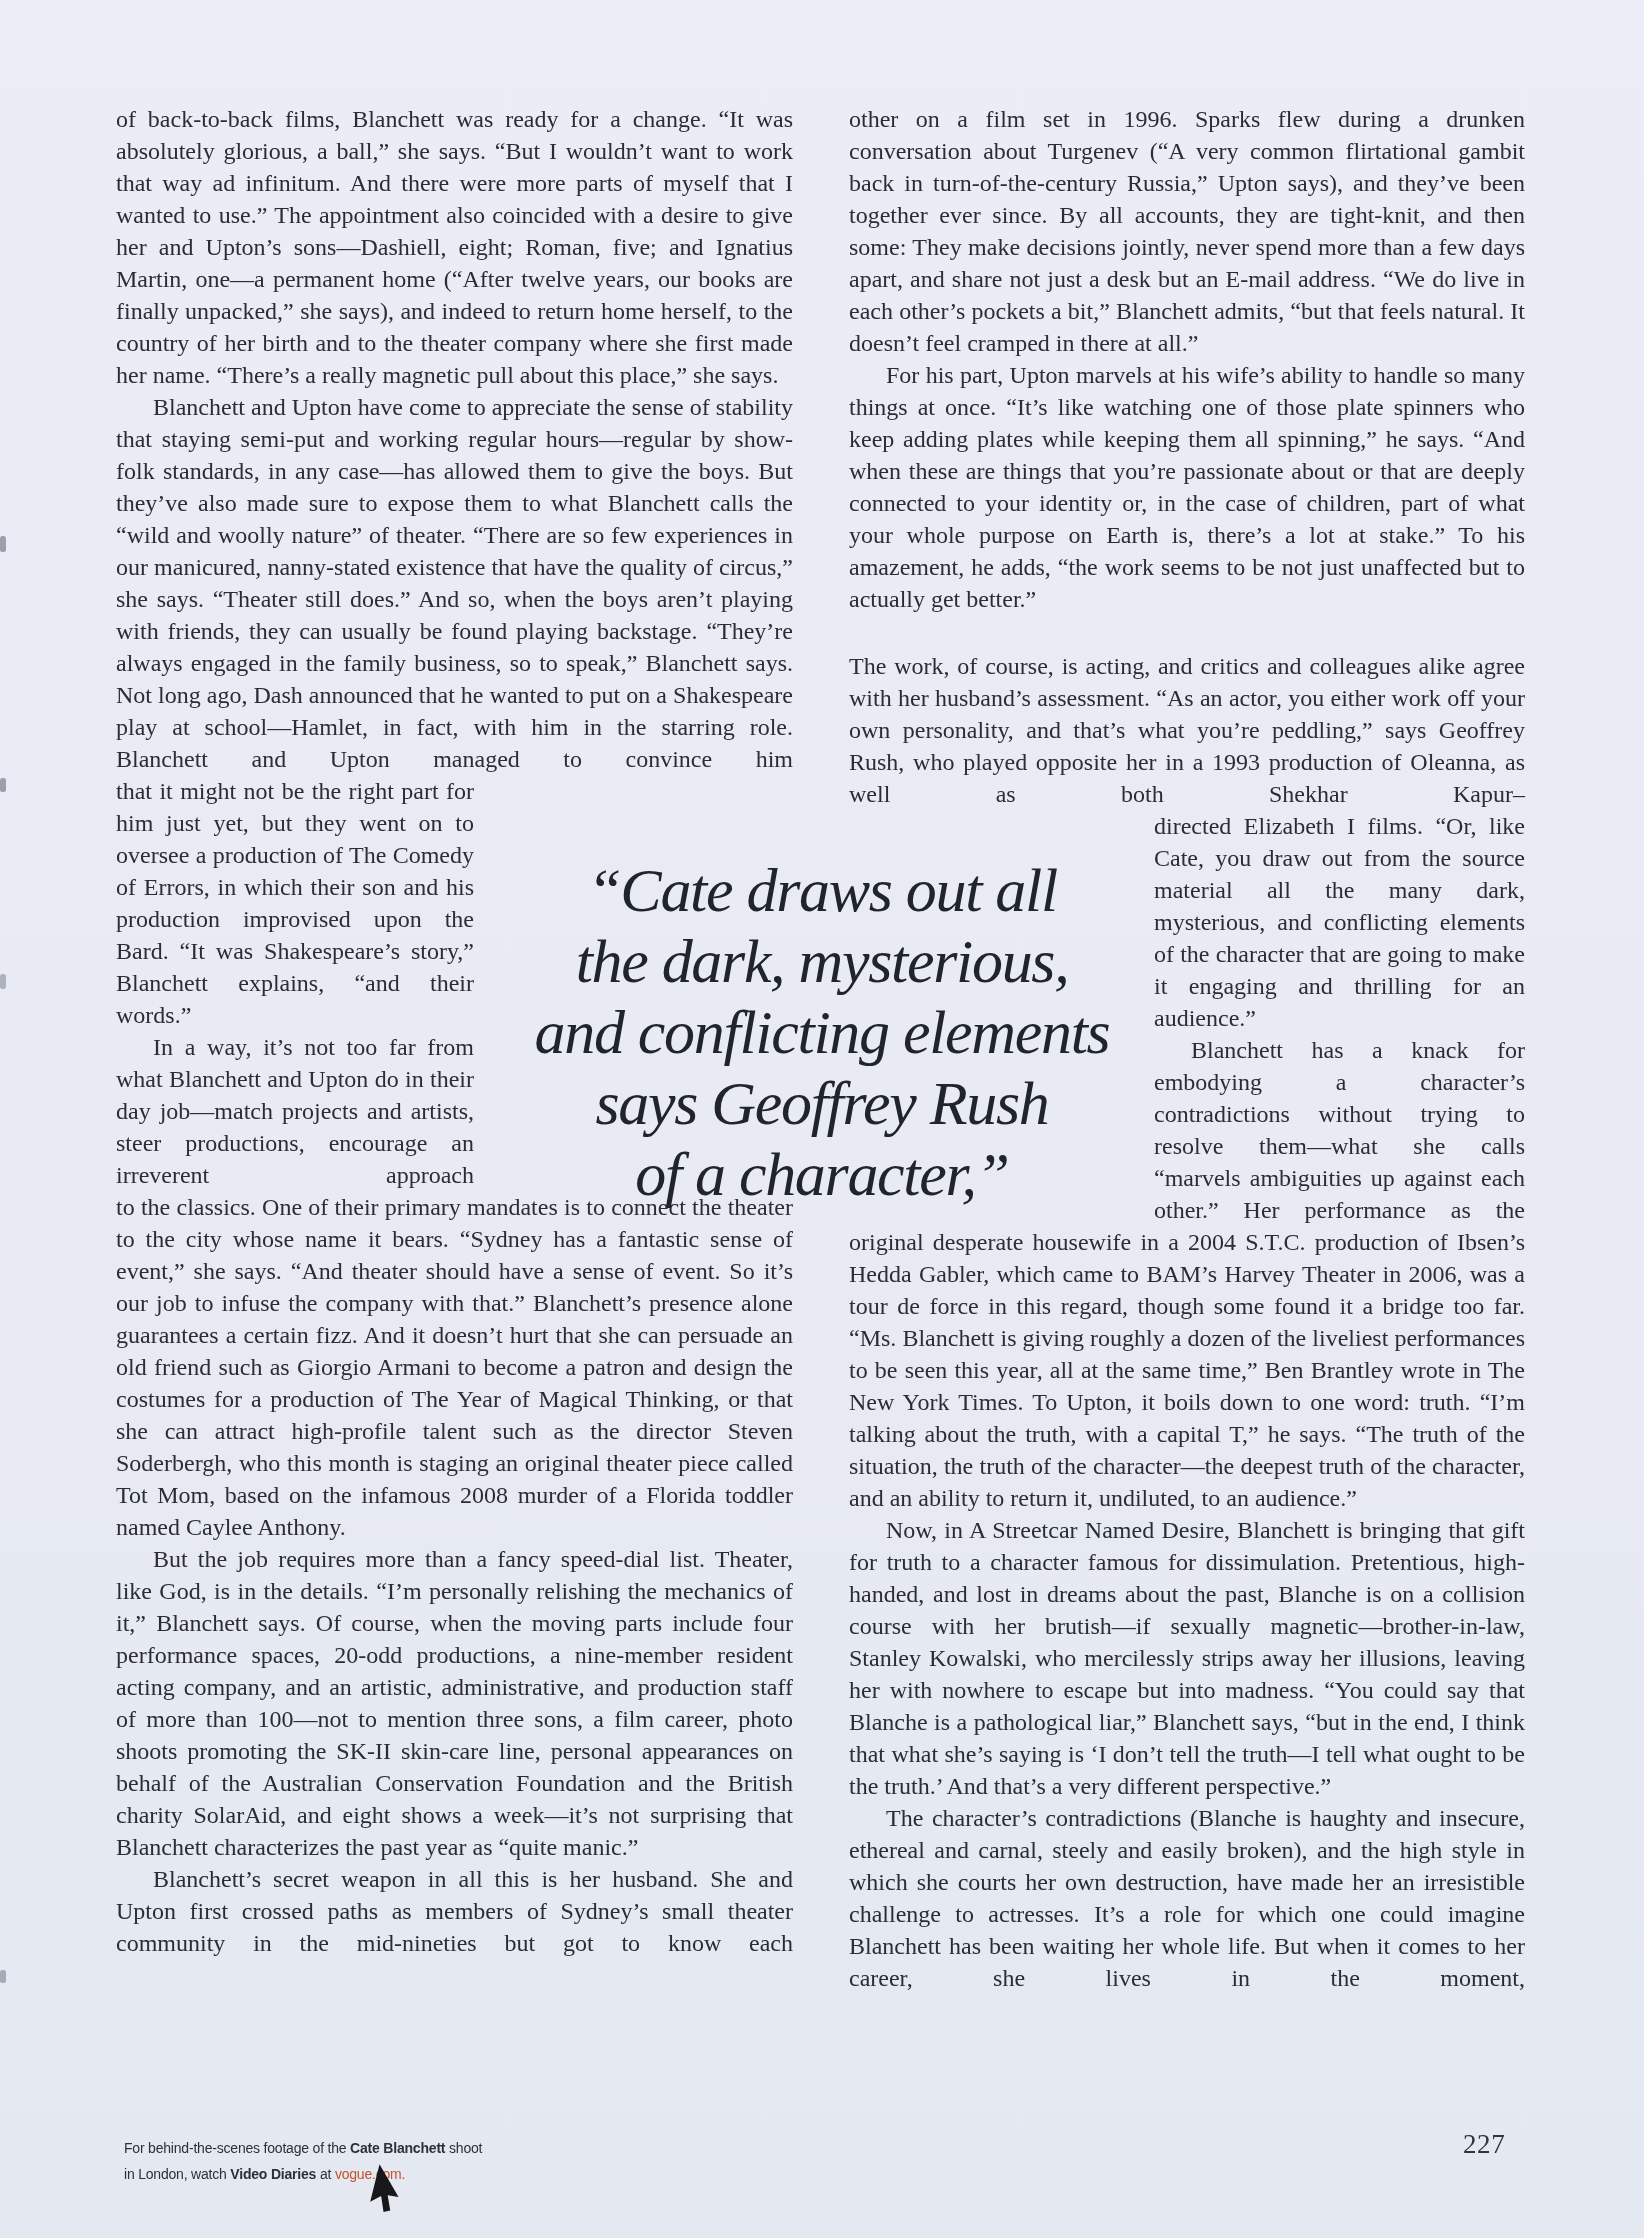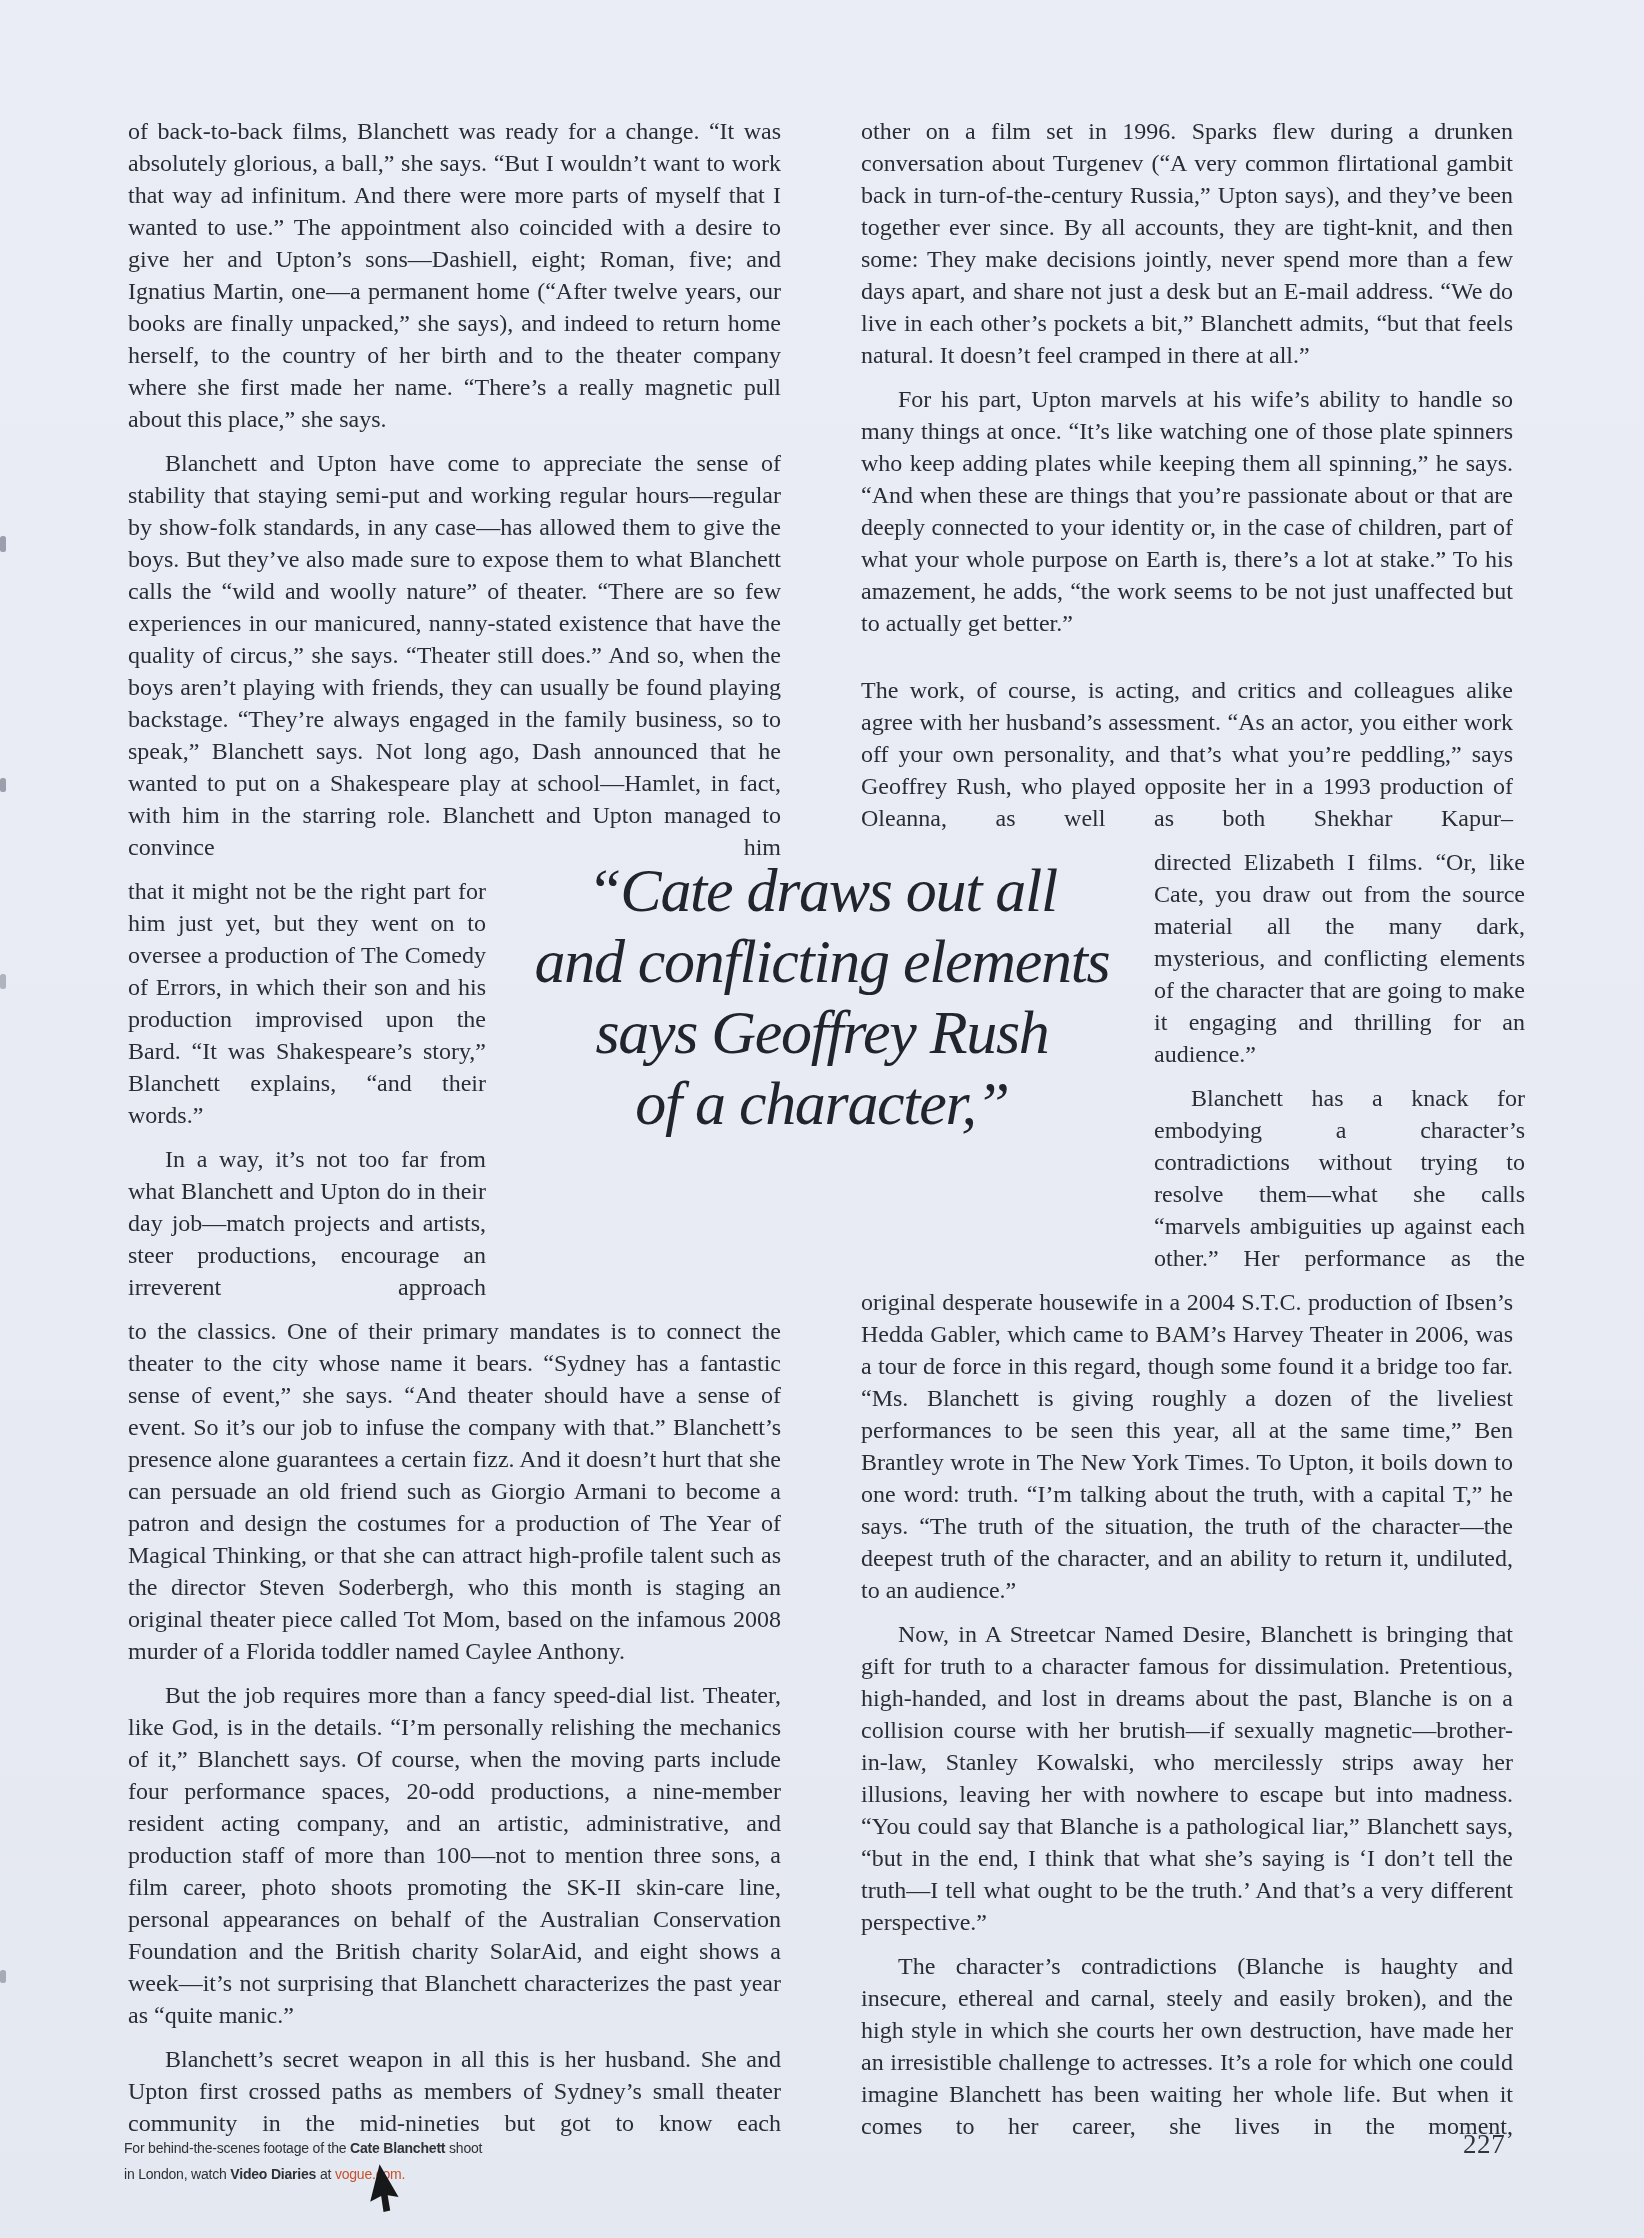--- a/index.html
+++ b/index.html
@@ -10,21 +10,21 @@
   }
   .page{position:absolute;inset:0;}
   
   .col{
     position:absolute;top:103px;width:677px;
     font-size:24px;line-height:32px;color:#2a2d34;
     text-align:justify;hyphens:auto;-webkit-hyphens:auto;
   }
   #col-left{left:116px;}
   #col-right{left:849px;width:676px;}
-  p.block{margin:12px;padding:0;}
+  p.block{margin:0;padding:0;}
   p.indent{text-indent:37px;}
   p.cont{text-align-last:justify;}
   p.gap{margin-top:35px;}
   #col-left p.narrow{width:358px;}
   #col-right p.narrow{width:371px;margin-left:305px;}
   .i{}
   .b{font-weight:700;}
   
   #pullquote{
     position:absolute;left:449px;top:855px;width:746px;
@@ -76,20 +76,21 @@
       <p class="block full cont gap"><span>The work, of course, is acting, and critics and colleagues alike agree with her husband’s assessment. “As an actor, you either work off your own personality, and that’s what you’re peddling,” says Geoffrey Rush, who played opposite her in a 1993 production of </span><span class="i">Oleanna,</span><span> as well as both Shekhar Kapur–</span></p>
       <p class="block narrow"><span>directed Elizabeth I films. “Or, like Cate, you draw out from the source material all the many dark, mysterious, and conflicting elements of the character that are going to make it engaging and thrilling for an audience.”</span></p>
       <p class="block narrow indent cont"><span>Blanchett has a knack for embodying a character’s contradictions without trying to resolve them—what she calls “marvels ambiguities up against each other.” Her performance as the</span></p>
       <p class="block full"><span>original desperate housewife in a 2004 S.T.C. production of Ibsen’s </span><span class="i">Hedda Gabler,</span><span> which came to BAM’s Harvey Theater in 2006, was a tour de force in this regard, though some found it a bridge too far. “Ms. Blanchett is giving roughly a dozen of the liveliest performances to be seen this year, all at the same time,” Ben Brantley wrote in </span><span class="i">The New York Times.</span><span> To Upton, it boils down to one word: </span><span class="i">truth.</span><span> “I’m talking about the truth, with a capital </span><span class="i">T,</span><span>” he says. “The truth of the situation, the truth of the character—the deepest truth of the character, and an ability to return it, undiluted, to an audience.”</span></p>
       <p class="block full indent"><span>Now, in </span><span class="i">A Streetcar Named Desire,</span><span> Blanchett is bringing that gift for truth to a character famous for dissimulation. Pretentious, high-handed, and lost in dreams about the past, Blanche is on a collision course with her brutish—if sexually magnetic—brother-in-law, Stanley Kowalski, who mercilessly strips away her illusions, leaving her with nowhere to escape but into madness. “You could say that Blanche is a pathological liar,” Blanchett says, “but in the end, I think that what she’s saying is ‘I don’t tell the truth—I tell what </span><span class="i">ought</span><span> to be the truth.’ And that’s a very different perspective.”</span></p>
       <p class="block full indent cont"><span>The character’s contradictions (Blanche is haughty and insecure, ethereal and carnal, steely and easily broken), and the high style in which she courts her own destruction, have made her an irresistible challenge to actresses. It’s a role for which one could imagine Blanchett has been waiting her whole life. But when it comes to her career, she lives in the moment,</span></p>
     </div>
 
   <div id="pullquote">
       <div class="pq-line">“Cate draws out all</div>
+      <div class="pq-line">the dark, mysterious,</div>
       <div class="pq-line">and conflicting elements</div>
       <div class="pq-line">says Geoffrey Rush</div>
       <div class="pq-line">of a character,”</div>
     </div>
 
   <div id="footer">
     <div class="fline" id="footer-line1"><span>For behind-the-scenes footage of the </span><span class="b">Cate Blanchett</span><span> shoot</span></div>
     <div class="fline" id="footer-line2"><span>in London, watch </span><span class="b">Video Diaries</span><span> at </span><span class="b link" style="color: rgb(198, 81, 45);">vogue.com.</span></div>
   </div>
 

